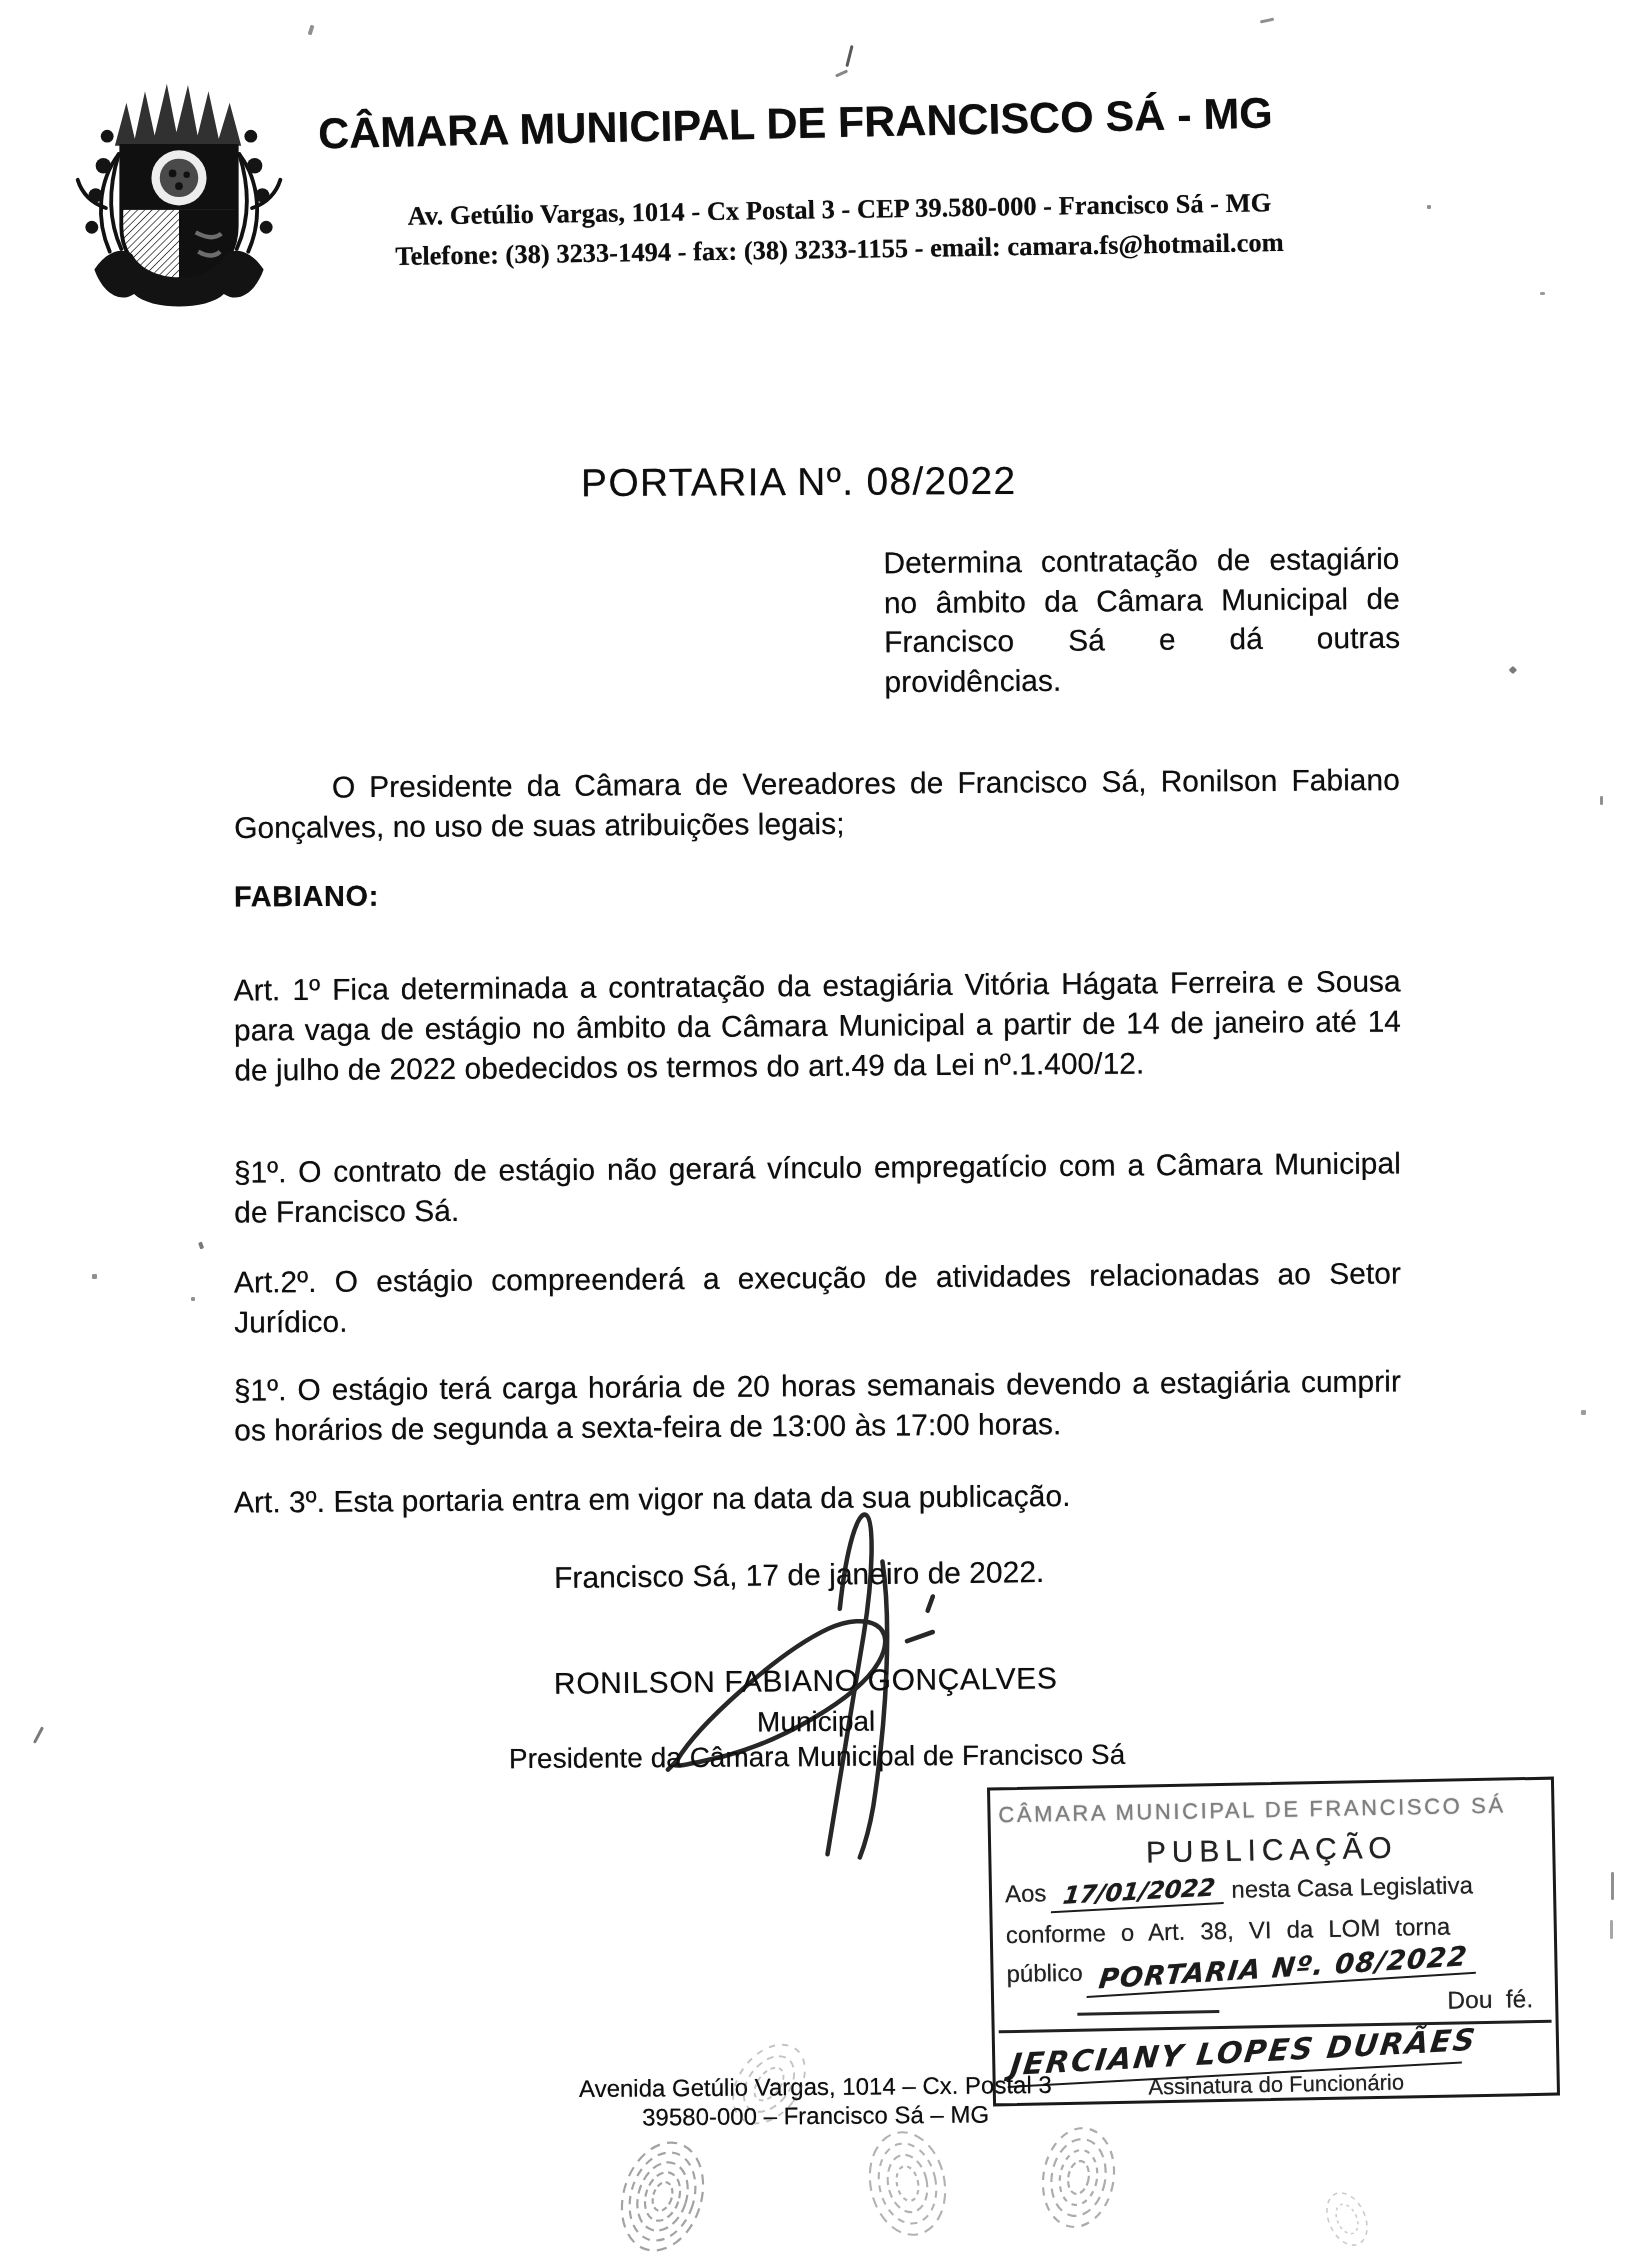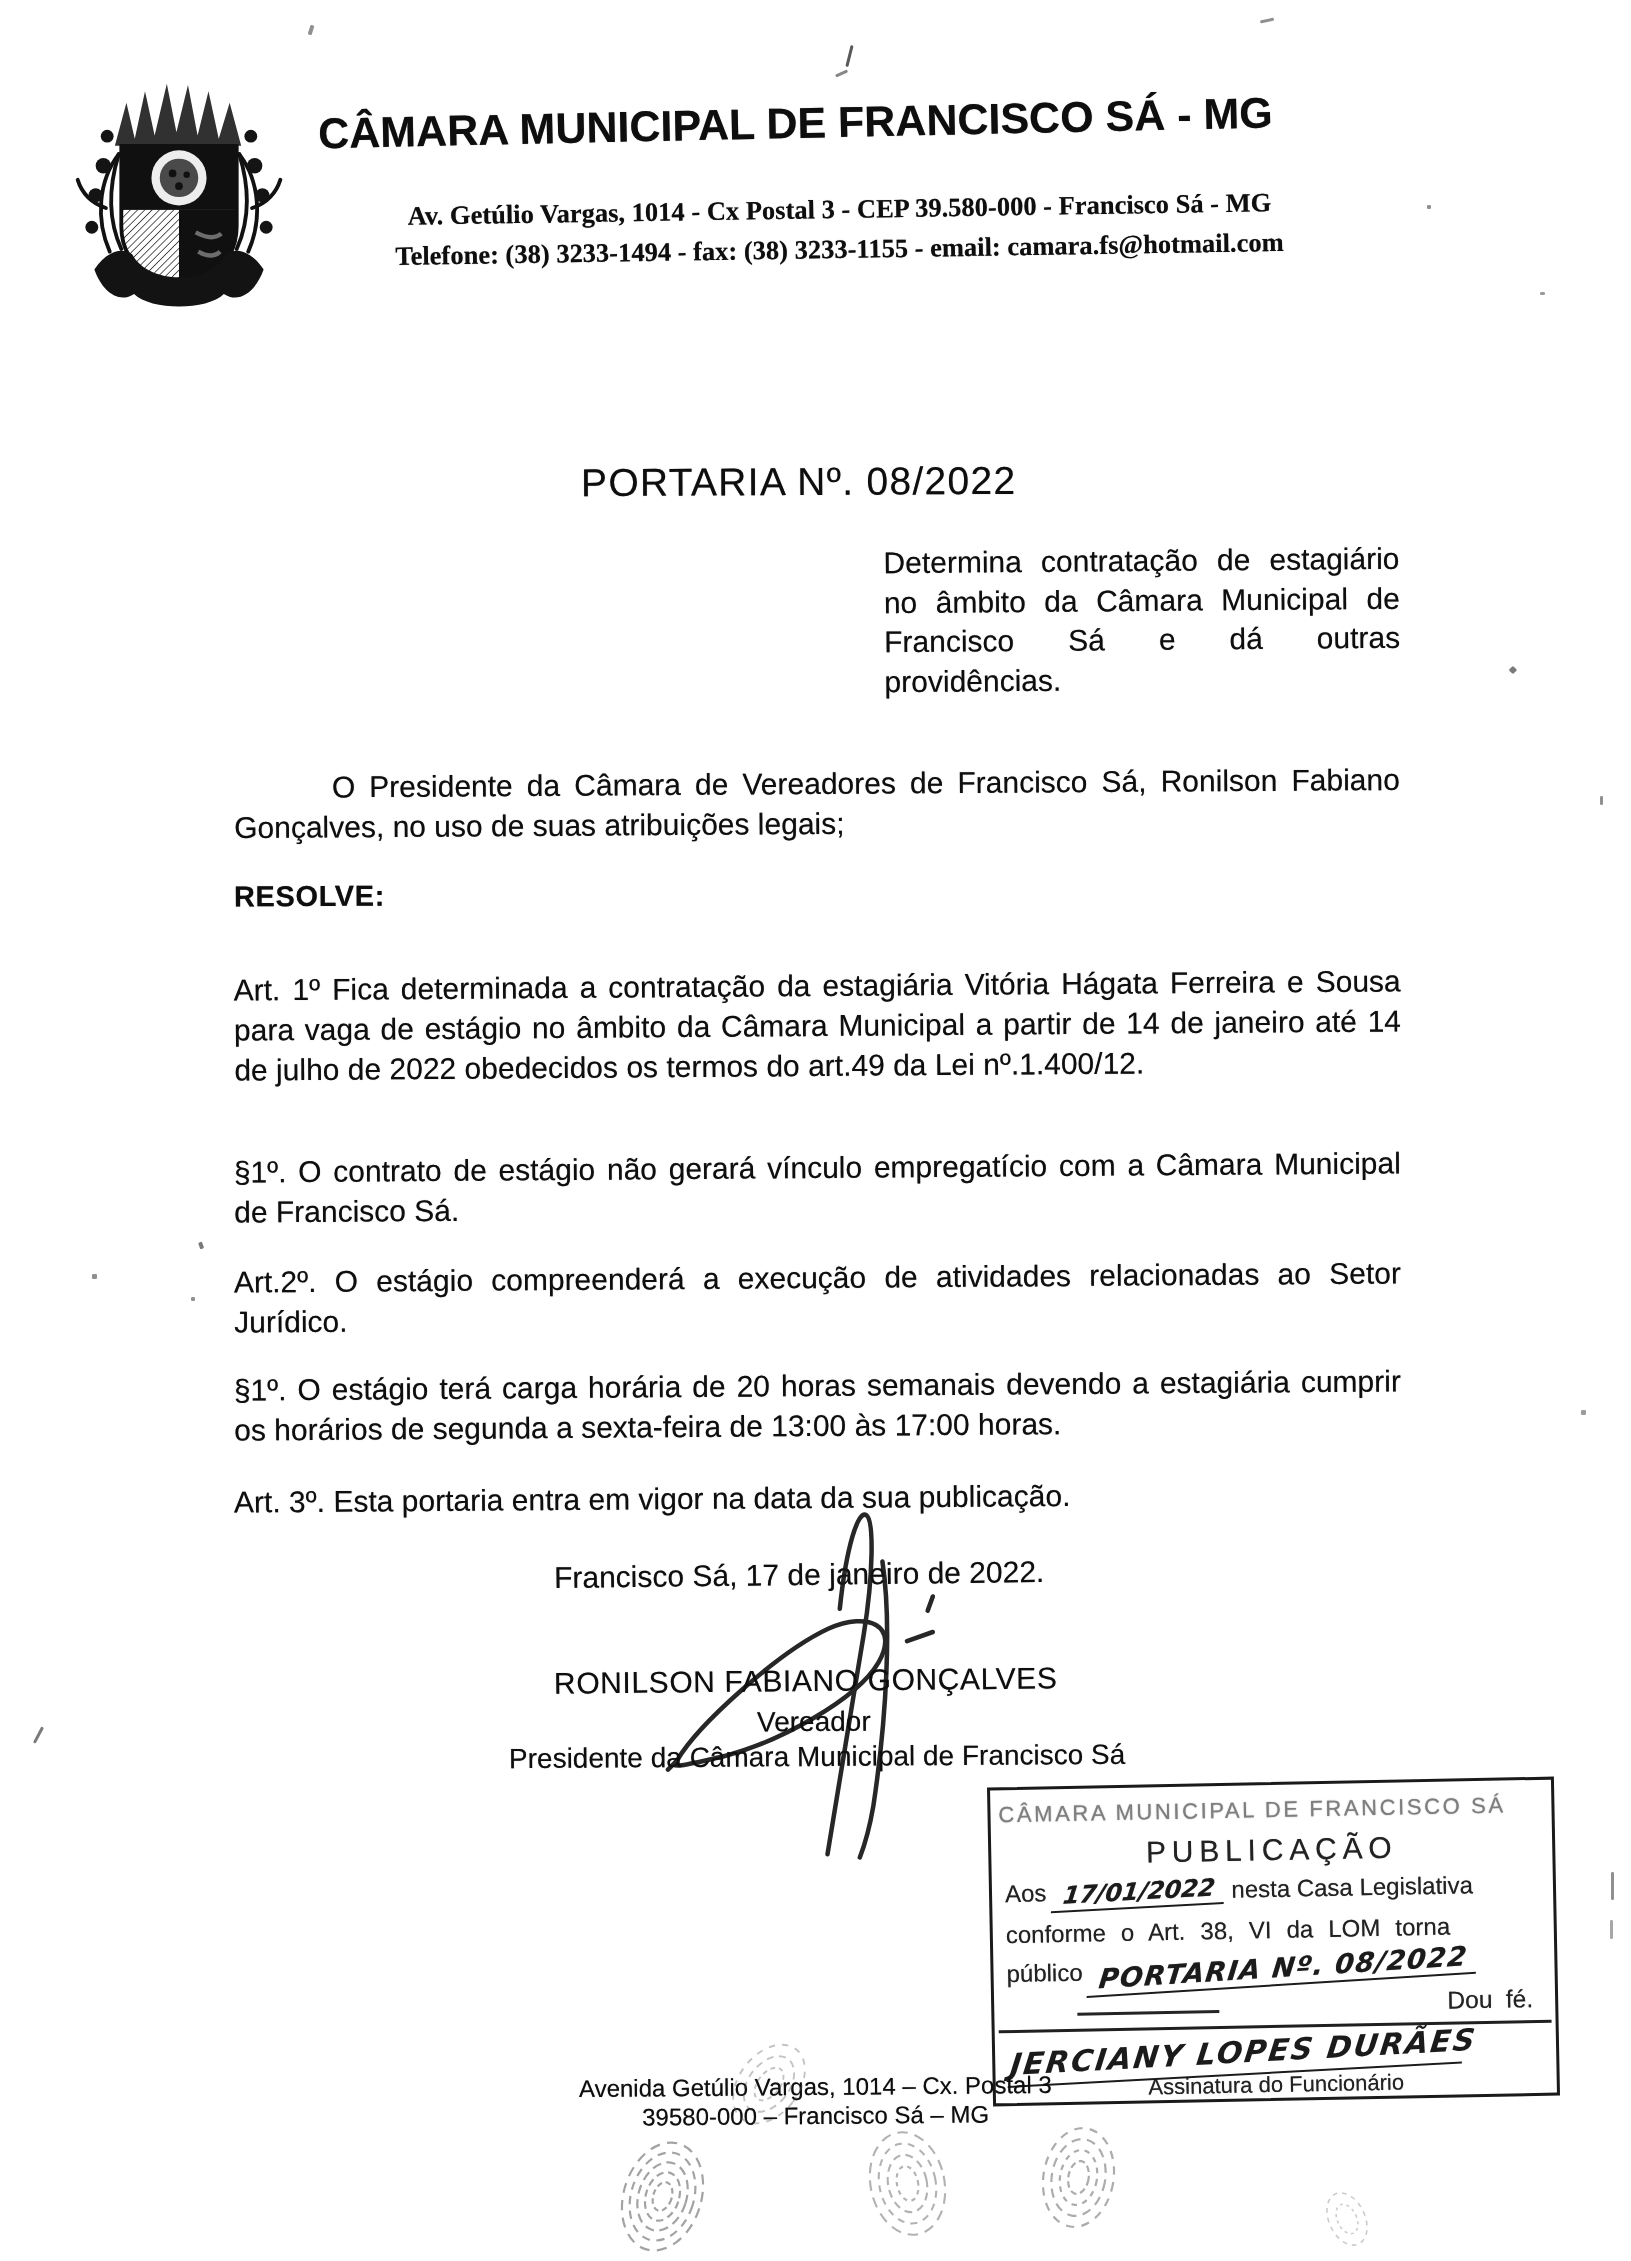--- a/index.html
+++ b/index.html
@@ -169,42 +169,42 @@
     <path d="M38,328 C58,298 82,293 97,304 C122,352 218,352 243,304 C258,293 282,298 302,328 C290,362 264,382 240,366 C214,392 126,392 100,366 C76,382 50,362 38,328 Z" fill="#131313"></path>
   </svg>
 
   <div class="org-title scan-text">CÂMARA MUNICIPAL DE FRANCISCO SÁ - MG</div>
   <div class="addr addr1 scan-text">Av. Getúlio Vargas, 1014 - Cx Postal 3 - CEP 39.580-000 - Francisco Sá - MG</div>
   <div class="addr addr2 scan-text">Telefone: (38) 3233-1494 - fax: (38) 3233-1155 - email: camara.fs@hotmail.com</div>
 
   <div class="doc-title scan-text">PORTARIA Nº. 08/2022</div>
   <div class="summary scan-text">Determina contratação de estagiário no âmbito da Câmara Municipal de Francisco Sá e dá outras providências.</div>
   <div class="preamble scan-text">O Presidente da Câmara de Vereadores de Francisco Sá, Ronilson Fabiano Gonçalves, no uso de suas atribuições legais;</div>
-  <div class="resolve scan-text">RESOLVE:</div>
+  <div class="resolve scan-text">FABIANO:</div>
 
   <p class="par par-art1 scan-text">Art. 1º Fica determinada a contratação da estagiária Vitória Hágata Ferreira e Sousa para vaga de estágio no âmbito da Câmara Municipal a partir de 14 de janeiro até 14 de julho de 2022 obedecidos os termos do art.49 da Lei nº.1.400/12.</p>
   <p class="par par-p1 scan-text">§1º. O contrato de estágio não gerará vínculo empregatício com a Câmara Municipal de Francisco Sá.</p>
   <p class="par par-art2 scan-text">Art.2º. O estágio compreenderá a execução de atividades relacionadas ao Setor Jurídico.</p>
   <p class="par par-p2 scan-text">§1º. O estágio terá carga horária de 20 horas semanais devendo a estagiária cumprir os horários de segunda a sexta-feira de 13:00 às 17:00 horas.</p>
   <p class="par par-art3 scan-text">Art. 3º. Esta portaria entra em vigor na data da sua publicação.</p>
 
   <div class="date-line scan-text">Francisco Sá, 17 de janeiro de 2022.</div>
 
   <svg class="sig-svg" viewBox="0 0 500 580" aria-hidden="true">
     <g fill="none" stroke="#151515" stroke-width="7" stroke-linecap="round" opacity=".92">
       <path d="M300 165 C310 70, 328 12, 341 20 C353 28, 352 112, 337 205 C318 320, 298 440, 281 545"></path>
       <path d="M366 92 C380 185, 373 330, 352 470 C346 505, 338 532, 331 550"></path>
       <path d="M48 400 C80 345, 205 232, 282 196 C345 168, 392 192, 360 248 C326 306, 205 372, 118 394 C72 404, 30 416, 48 400 L 34 414"></path>
       <path d="M404 215 l 40 -14"></path>
       <path d="M436 168 l 8 -22"></path>
     </g>
   </svg>
 
   <div class="signer-name scan-text">RONILSON FABIANO GONÇALVES</div>
-  <div class="signer-role1 scan-text">Vereador</div>
+  <div class="signer-role1 scan-text">Municipal</div>
   <div class="signer-role2 scan-text">Presidente da Câmara Municipal de Francisco Sá</div>
 
   <div class="stamp">
     <div class="st-org">CÂMARA MUNICIPAL DE FRANCISCO SÁ</div>
     <div class="st-title scan-text">PUBLICAÇÃO</div>
     <div class="st-row1 scan-text">
       <span>Aos</span>
       <span class="hand underl">17/01/2022</span>
       <span>nesta Casa Legislativa</span>
     </div>

